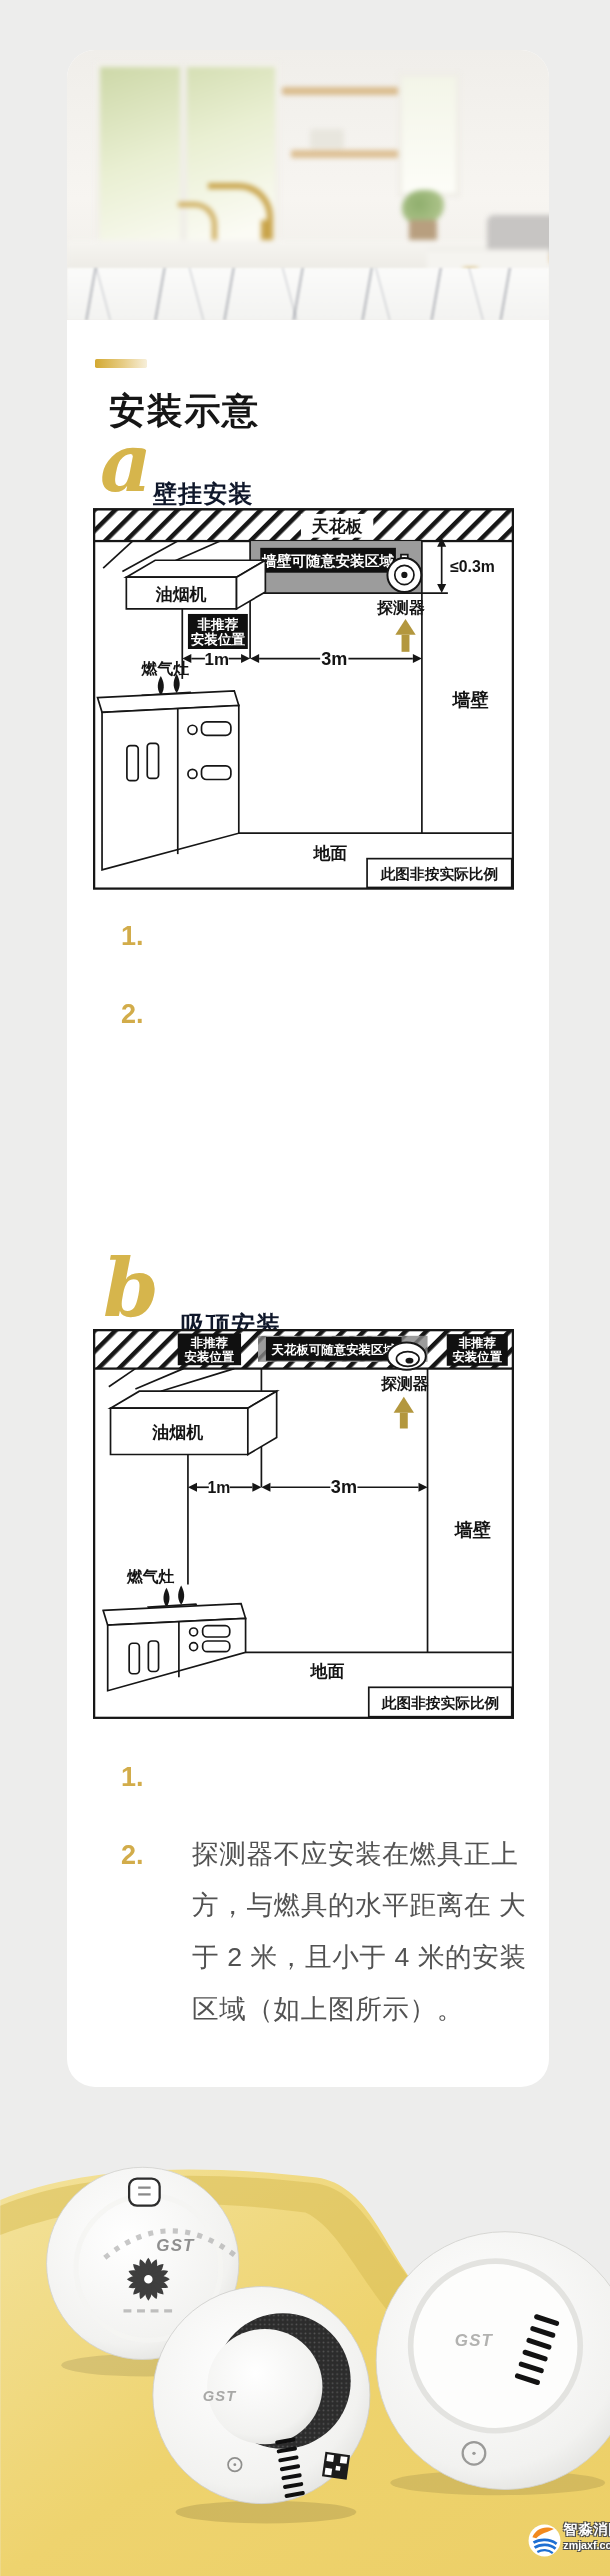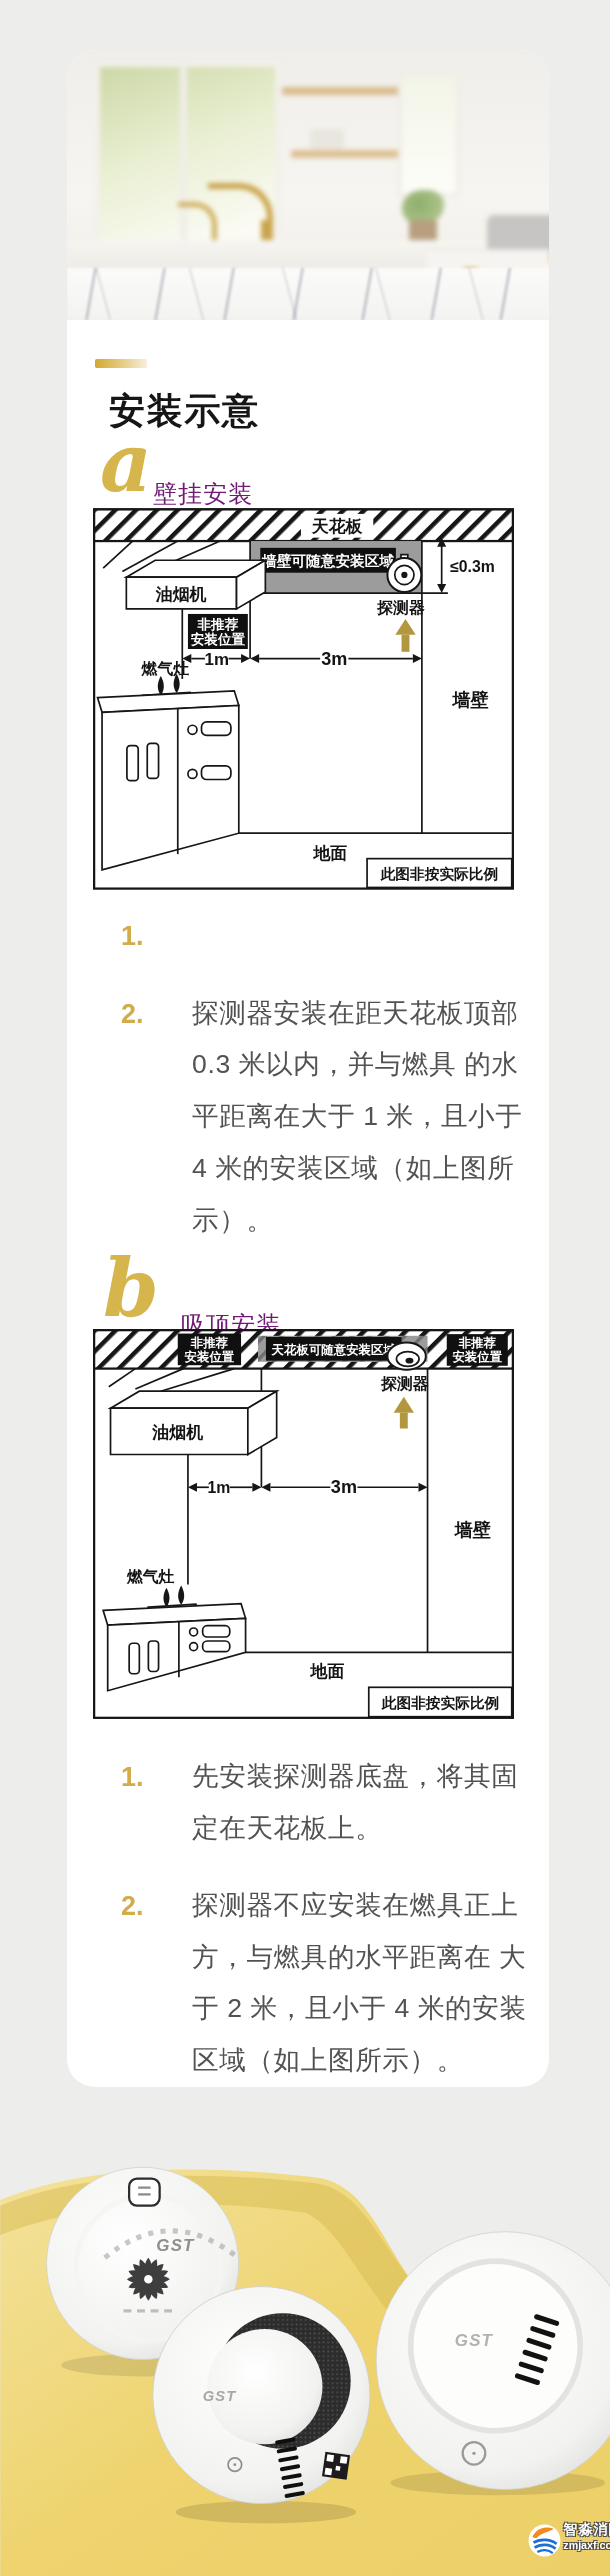--- a/index.html
+++ b/index.html
@@ -20,21 +20,21 @@
           linear-gradient(180deg,#fbfbfa,#f3f3f1);}
   
   .accent-bar{position:absolute;left:28px;top:309px;width:52px;height:9px;border-radius:1.7px;
           background:linear-gradient(90deg,#d3a932,#e7cd86 55%,#f7efda);}
   .title{position:absolute;left:26px;top:321px;margin:16px;font-size:36px;font-weight:bold;
          color:#161616;letter-spacing:1.7px;}
   .big-letter{position:absolute;font-family:"DejaVu Serif",serif;font-style:italic;
          font-weight:bold;font-size:80px;color:#d6b54c;line-height:1;}
   .letter-a{left:33px;top:373px;}
   .letter-b{left:36px;top:1198px;}
-  .sec-label{position:absolute;left:86px;font-size:24px;color:#701a75;letter-spacing:1.1px;}
+  .sec-label{position:absolute;left:86px;font-size:24px;color:#0f172a;letter-spacing:1.1px;font-weight:bold;}
   .label-a{top:428px;}
   .label-b{top:1259px;margin-left:28px;}
   .diag{position:absolute;left:26px;}
   .diag-a{top:458px;}
   .diag-b{top:1279px;}
   .diag text{font-family:"Liberation Sans",sans-serif;font-weight:bold;fill:#141414;}
   .diag .wt{fill:#ffffff;}
   .ln{stroke:#161616;stroke-width:3;fill:none;}
   .fw{fill:#ffffff;stroke:#161616;stroke-width:3;}
   .bk{fill:#101010;}
@@ -178,21 +178,20 @@
       <text x="613" y="656" font-size="26" text-anchor="middle">此图非按实际比例</text>
       <text x="668" y="350" font-size="32" text-anchor="middle">墙壁</text>
     </svg>
 
     <div class="instructions instr-a">
       <div class="item">
         <span class="num">1.</span>
       </div>
       <div class="item">
         <span class="num">2.</span>
-        <span class="txt">探测器安装在距天花板顶部 0.3 米以内，并与燃具 的水平距离在大于 1 米，且小于 4 米的安装区域（如上图所示）。</span>
       </div>
     </div>
 
     <div class="big-letter letter-b">b</div>
     <div class="sec-label label-b">吸顶安装</div>
 
     <svg class="diag diag-b" width="421" height="390" viewBox="0 0 745 690">
       <defs>
         <pattern id="hB" width="26" height="26" patternUnits="userSpaceOnUse" patternTransform="rotate(45)">
           <rect width="26" height="26" fill="#ffffff"></rect>
@@ -272,21 +271,20 @@
       <line x1="270" y1="572" x2="741" y2="572" class="ln"></line>
       <text x="415" y="616" font-size="30" text-anchor="middle">地面</text>
       <rect x="488" y="634" width="253" height="52" class="fw"></rect>
       <text x="615" y="670" font-size="26" text-anchor="middle">此图非按实际比例</text>
       <text x="672" y="366" font-size="32" text-anchor="middle">墙壁</text>
     </svg>
 
     <div class="instructions instr-b">
       <div class="item">
         <span class="num">1.</span>
-        <span class="txt">先安装探测器底盘，将其固定在天花板上。</span>
       </div>
       <div class="item">
         <span class="num">2.</span>
         <span class="txt">探测器不应安装在燃具正上方，与燃具的水平距离在 大于 2 米，且小于 4 米的安装区域（如上图所示）。</span>
       </div>
     </div>
   </div>
 
   <svg class="bottom" width="611" height="489" viewBox="0 0 1080 865">
     <defs>

